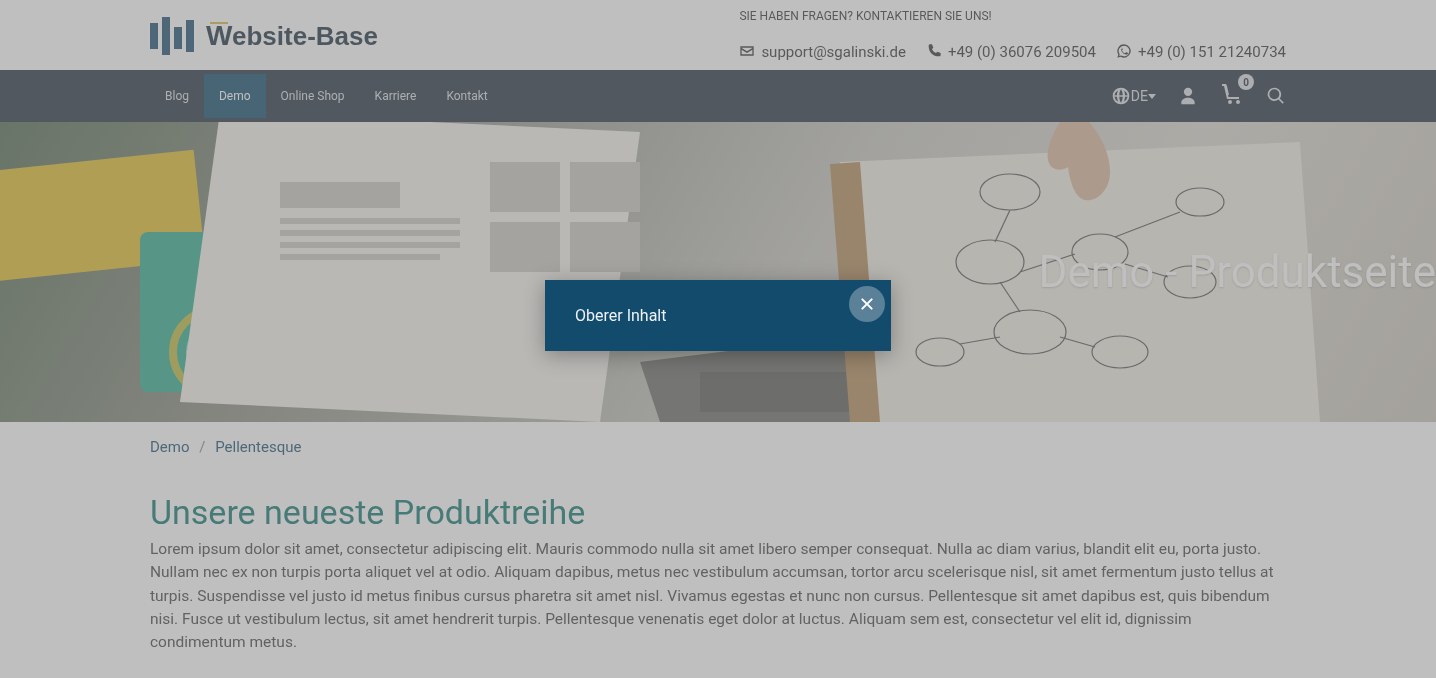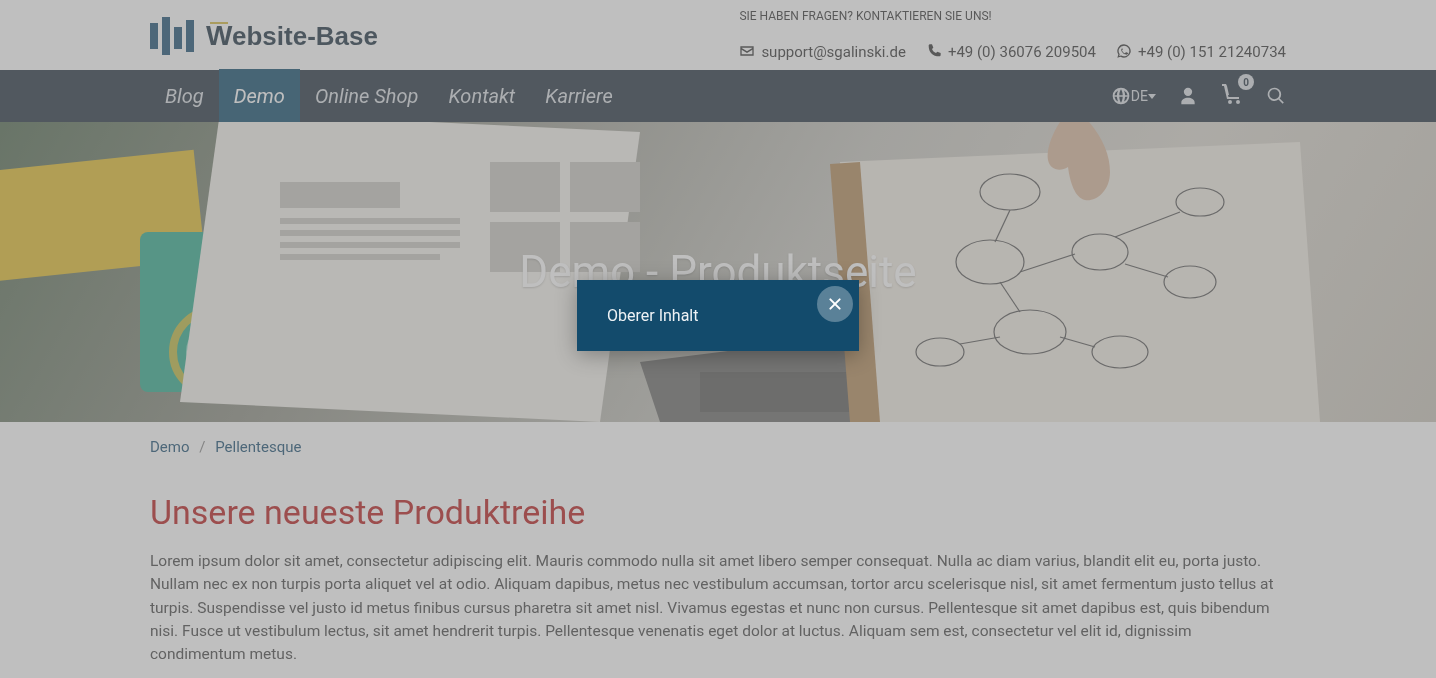--- a/index.html
+++ b/index.html
@@ -62,23 +62,22 @@
     display: flex;
     justify-content: space-between;
     align-items: center;
     padding: 0 150px;
     height: 52px;
   }
   .nav-left { display: flex; }
   .nav-item {
     color: #d8dde2;
     padding: 15px 15px;
-    font-size: 20px;
+    font-size: 12px;
     cursor: pointer;
-    font-style: italic;
   }
   .nav-item.active {
     background: #0f4a6b;
     color: #fff;
   }
   .nav-right {
     display: flex;
     align-items: center;
     gap: 22px;
     color: #d8dde2;
@@ -107,21 +106,21 @@
     justify-content: center;
   }
 
   
   .hero {
     position: relative;
     height: 300px;
     overflow: hidden;
     display: flex;
     align-items: center;
-    justify-content: center;
+    justify-content: flex-end;
     background: linear-gradient(120deg, #526a50 0%, #8a8c80 25%, #c5c4bd 55%, #d9d5cc 75%, #c8c3b8 100%);
   }
   .hero::before, .hero::after {
     content: "";
     position: absolute;
   }
   .hero-title {
     color: #fff;
     font-size: 44px;
     font-weight: 400;
@@ -138,36 +137,36 @@
   .breadcrumb a { color: #1a4f72; text-decoration: none; }
   .breadcrumb .sep { color: #888; margin: 0 6px; }
 
   
   .content {
     padding: 20px 150px 40px;
   }
   .content h1 {
     font-size: 34px;
     font-weight: 400;
-    color: #b91c1c;
-    margin-bottom: 18px;
+    color: #0f766e;
+    margin-bottom: 6px;
   }
   .content p {
     font-size: 15.5px;
     line-height: 1.5;
     color: #444;
   }
 
   
   .modal {
     position: absolute;
     top: 280px;
     left: 50%;
     transform: translateX(-50%);
-    width: 282px;
+    width: 346px;
     background: #fdba74;
     z-index: 1000;
     box-shadow: 0 4px 20px rgba(0,0,0,0.3);
   }
   .modal-header {
     background: #134b6c;
     color: #eef2f5;
     padding: 26px 30px;
     font-size: 16px;
     position: relative;
@@ -241,22 +240,22 @@
       </span>
     </div>
   </div>
 </div>
 
 <div class="nav">
   <div class="nav-left">
     <div class="nav-item">Blog</div>
     <div class="nav-item active">Demo</div>
     <div class="nav-item">Online Shop</div>
+    <div class="nav-item">Karriere</div>
     <div class="nav-item">Kontakt</div>
-    <div class="nav-item">Karriere</div>
   </div>
   <div class="nav-right">
     <div class="lang">
       <svg class="nav-icon" viewBox="0 0 24 24">
           <path d="M12 2a10 10 0 100 20 10 10 0 000-20zm7.9 9h-3a16 16 0 00-1.3-5.6A8 8 0 0119.9 11zM12 4c.8 1.2 1.9 3.4 2.1 7H9.9c.2-3.6 1.3-5.8 2.1-7zm-3.6 1.4A16 16 0 007.1 11h-3a8 8 0 014.3-5.6zM4.1 13h3c.2 2.2.7 4.1 1.3 5.6A8 8 0 014.1 13zM12 20c-.8-1.2-1.9-3.4-2.1-7h4.2c-.2 3.6-1.3 5.8-2.1 7zm3.6-1.4c.6-1.5 1.1-3.4 1.3-5.6h3a8 8 0 01-4.3 5.6z"></path>
         </svg>
       <span>DE</span>
       <svg viewBox="0 0 10 6" width="8" height="5">
           <path d="M0 0l5 6 5-6z" fill="#d8dde2"></path>
         </svg>

